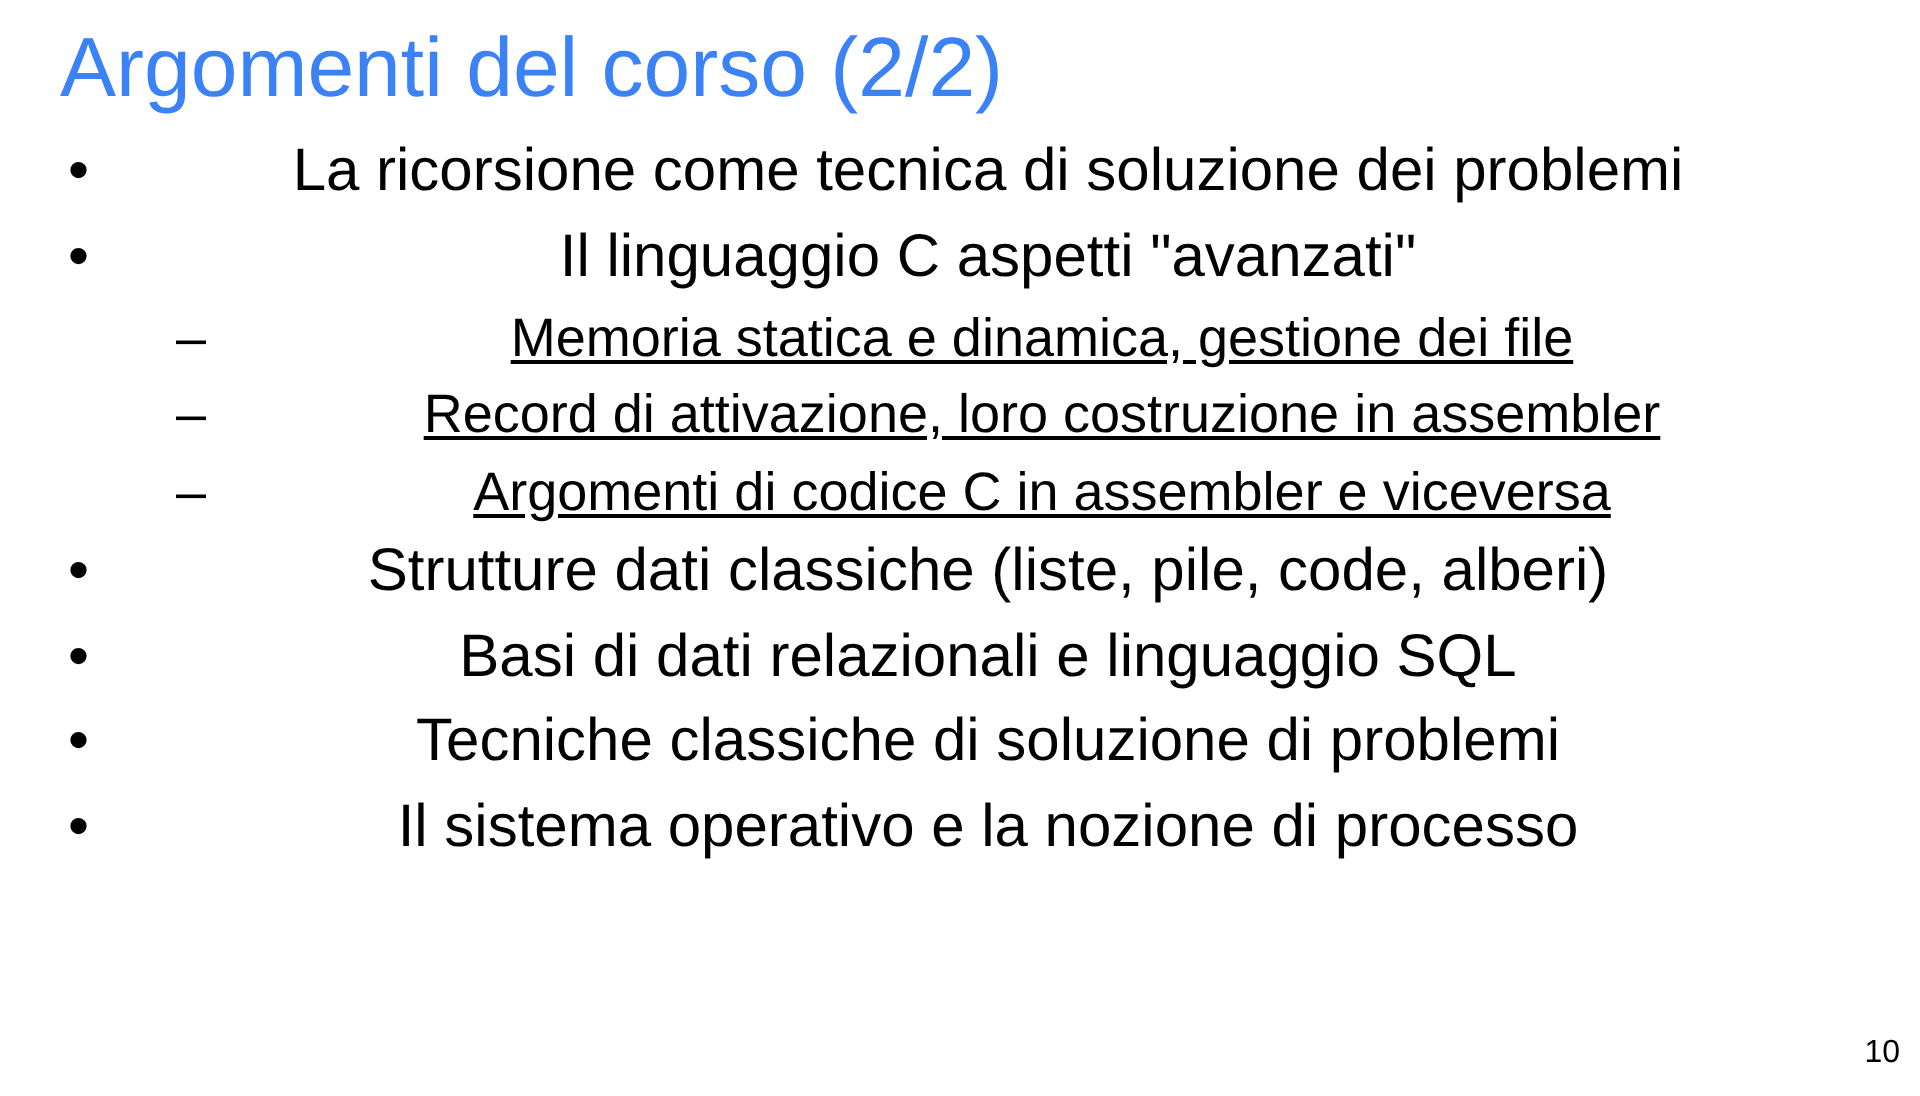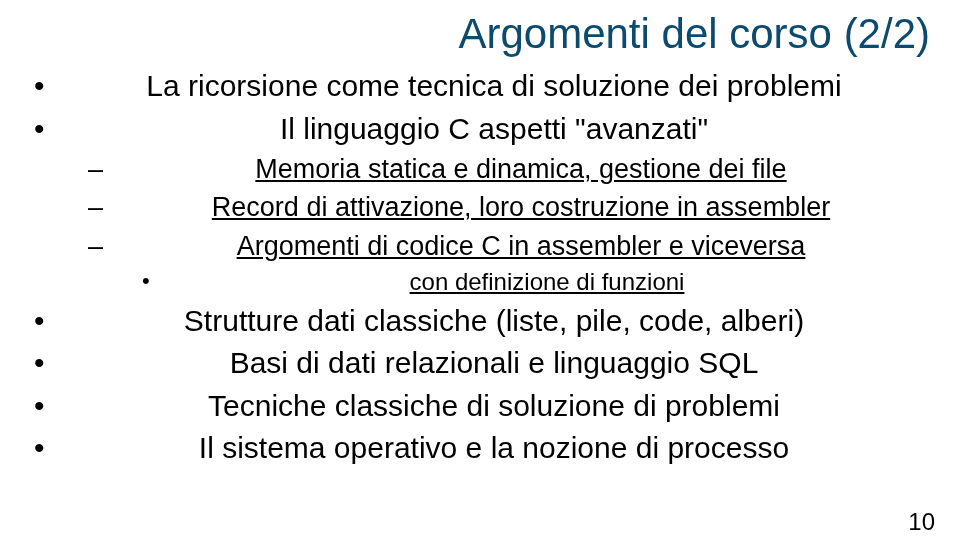--- a/index.html
+++ b/index.html
@@ -13,23 +13,23 @@
     overflow: hidden;
   }
   .slide {
     width: 960px;
     height: 548px;
     position: relative;
     box-sizing: border-box;
     padding: 10px 30px 0 30px;
   }
   .title {
-    color: #0c4a6e;
+    color: #3b82f6;
     font-size: 42px;
-    text-align: right;
+    text-align: left;
     margin: 0 0 8px 0;
     font-weight: normal;
   }
   ul.top {
     list-style: none;
     margin: 0;
     padding: 0;
     font-size: 30px;
     line-height: 1.35;
     text-align: center;
@@ -81,22 +81,22 @@
     content: "•";
     position: absolute;
     left: 0;
     top: 0;
     color: #000;
     font-size: 22px;
   }
   .pagenum {
     position: absolute;
     bottom: 12px;
-    right: 25px;
-    font-size: 24px;
+    right: 10px;
+    font-size: 16px;
     color: #000;
     margin-left: 22px;
   }
 </style>
 </head>
 <body>
 
 <div class="slide">
 
   <h1 class="title">Argomenti del corso (2/2)</h1>
@@ -109,25 +109,20 @@
       <span>Il linguaggio C aspetti "avanzati"</span>
       <ul class="sub">
         <li>
           <span>Memoria statica e dinamica, gestione dei file</span>
         </li>
         <li>
           <span>Record di attivazione, loro costruzione in assembler</span>
         </li>
         <li>
           <span>Argomenti di codice C in assembler e viceversa</span>
-          <ul class="subsub">
-            <li>
-              <span>con definizione di funzioni</span>
-            </li>
-          </ul>
         </li>
       </ul>
     </li>
     <li>
       <span>Strutture dati classiche (liste, pile, code, alberi)</span>
     </li>
     <li>
       <span>Basi di dati relazionali e linguaggio SQL</span>
     </li>
     <li>

